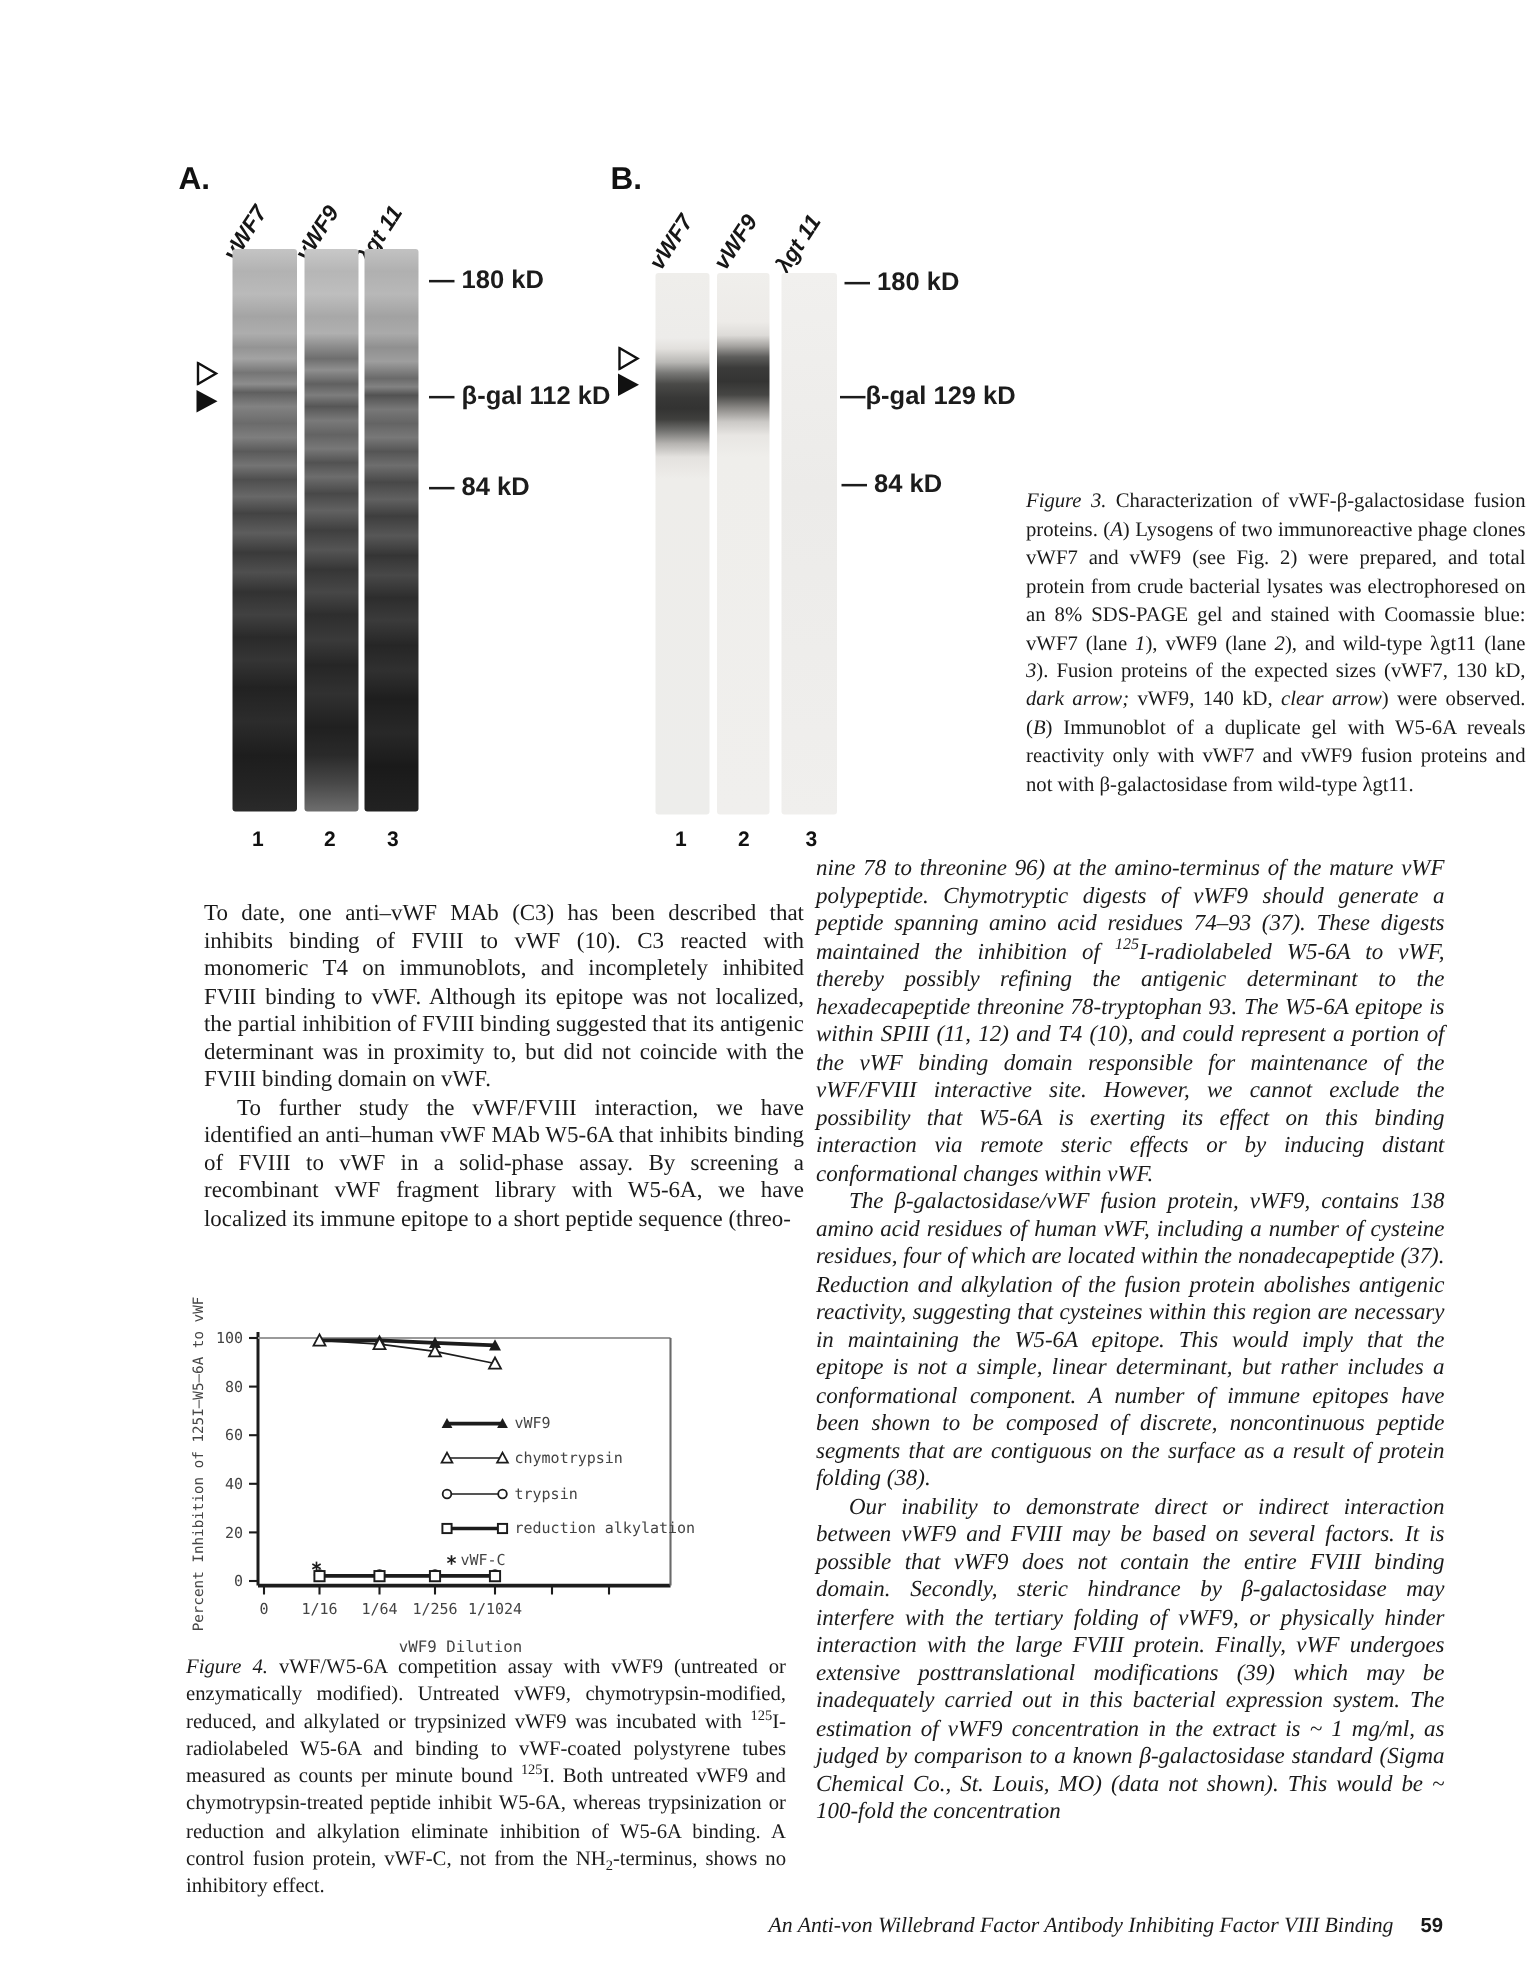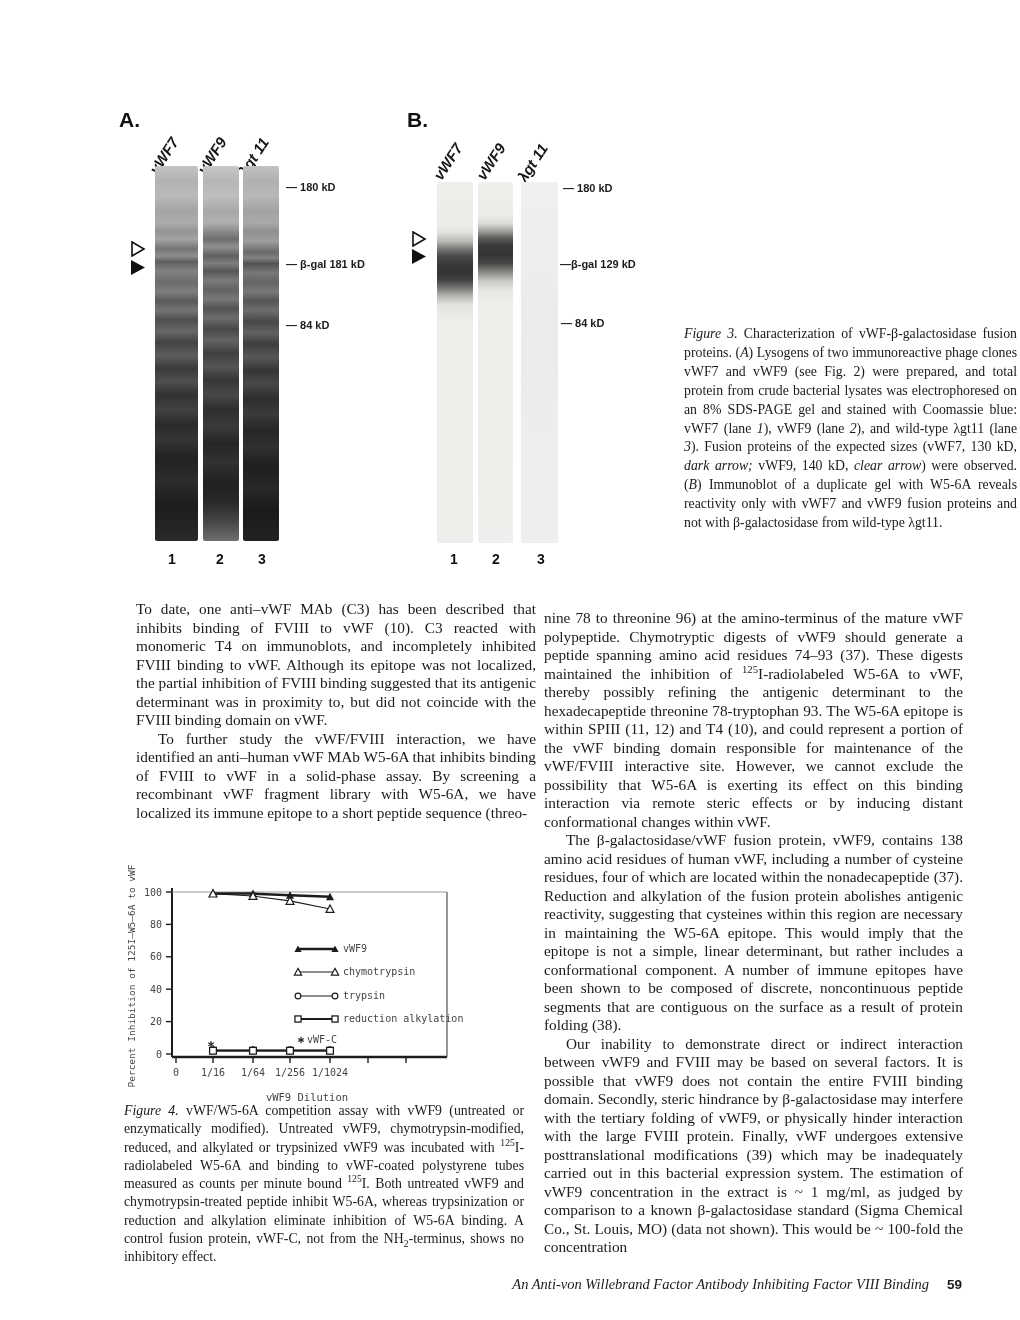--- a/index.html
+++ b/index.html
@@ -10,21 +10,21 @@
   .panel-label{font-family:"Liberation Sans",sans-serif;font-weight:bold;font-size:21px;color:#111;}
   .lane-label{font-family:"Liberation Sans",sans-serif;font-style:italic;font-weight:bold;font-size:15px;
               color:#161616;transform:rotate(-57deg);transform-origin:left bottom;white-space:nowrap;}
   .gel-lane{position:absolute;filter:blur(0.5px);border-radius:2px;}
   .lane-a1{background:linear-gradient(180deg,#c4c4c4 0%,#b2b2b2 4%,#bababa 8%,#a4a4a4 12%,#adadad 15%,#949494 17.5%,#a3a3a3 19.5%,#757575 22%,#8d8d8d 24%,#5f5f5f 25.5%,#828282 28%,#6b6b6b 31%,#7e7e7e 33.5%,#5a5a5a 36%,#747474 38.5%,#4e4e4e 41%,#686868 44%,#434343 47%,#5d5d5d 50.5%,#3a3a3a 54%,#4f4f4f 57.5%,#323232 61%,#414141 65%,#2a2a2a 69%,#353535 73%,#222222 78%,#2c2c2c 84%,#1d1d1d 90%,#242424 96%,#2a2a2a 100%);}
   .lane-a2{background:linear-gradient(180deg,#c8c8c8 0%,#b6b6b6 4%,#bebebe 8%,#a8a8a8 12%,#b0b0b0 15%,#8a8a8a 17.5%,#6e6e6e 19.5%,#8f8f8f 21.5%,#606060 24%,#7d7d7d 26%,#565656 28%,#7a7a7a 30.5%,#636363 33%,#787878 35.5%,#525252 38%,#6d6d6d 40.5%,#484848 43.5%,#626262 46.5%,#3f3f3f 50%,#555555 53.5%,#363636 57%,#474747 61%,#2e2e2e 65%,#3a3a3a 69.5%,#262626 74%,#313131 79%,#202020 85%,#2a2a2a 90%,#484848 95%,#6e6e6e 100%);}
   .lane-a3{background:linear-gradient(180deg,#c2c2c2 0%,#b0b0b0 4%,#b8b8b8 8%,#a2a2a2 12%,#aaaaaa 15%,#909090 17.5%,#9e9e9e 20%,#6a6a6a 23%,#828282 24.5%,#525252 26%,#787878 28.5%,#646464 31%,#787878 33.5%,#555555 36%,#6e6e6e 38.5%,#484848 41.5%,#616161 44.5%,#3e3e3e 47.5%,#575757 51%,#353535 54.5%,#484848 58%,#2d2d2d 62%,#3b3b3b 66%,#262626 70.5%,#303030 75%,#1e1e1e 80%,#282828 86%,#1a1a1a 92%,#222222 100%);}
   .lane-b1{background:linear-gradient(180deg,#efeeeb 0%,#edecea 12%,#e2e0dd 14%,#b8b7b4 16.5%,#787876 18.5%,#4a4a48 20.5%,#383837 23%,#333332 25%,#3f3f3d 27%,#6e6e6c 29%,#b5b3b0 31.5%,#e4e2df 34%,#eeedea 38%,#ededeb 100%);}
   .lane-b2{background:linear-gradient(180deg,#f0efec 0%,#edebe8 9%,#dddbd8 11.5%,#a5a3a0 13.5%,#5d5d5b 15.5%,#3b3b3a 17.5%,#343433 20%,#464644 22.5%,#8c8a87 25%,#cbc9c6 27.5%,#e8e6e3 30%,#efeeeb 34%,#f0efed 100%);}
   .lane-b3{background:linear-gradient(180deg,#f1f0ee 0%,#ecebe9 40%,#eeedeb 70%,#f0efed 100%);}
-  .marker-label{font-family:"Liberation Sans",sans-serif;font-weight:bold;font-size:11px;color:#1c1c1c;
+  .marker-label{font-family:"Liberation Sans",sans-serif;font-weight:bold;font-size:17px;color:#1c1c1c;
                 white-space:nowrap;transform:translateY(-50%);}
   .lane-number{font-family:"Liberation Sans",sans-serif;font-weight:bold;font-size:14px;color:#111;}
   
   .caption{font-size:13.8px;line-height:18.9px;text-align:justify;}
   .caption em{}
   .bodycol{font-size:15.3px;line-height:18.5px;text-align:justify;}
   .bodycol p{margin:0;}
   .bodycol p.indent{text-indent:22px;}
   sup{font-size:70%;line-height:0;}
   sub{font-size:70%;line-height:0;}
@@ -66,41 +66,41 @@
     </svg>
 
   <svg class="abs" style="left:411px;top:231px;" width="16" height="16">
       <polygon points="2,1 14,8 2,15" fill="#ffffff" stroke="#111111" stroke-width="1.6"></polygon>
     </svg>
   <svg class="abs" style="left:411px;top:248px;" width="16" height="17">
       <polygon points="1,1 15,8.5 1,16" fill="#111111"></polygon>
     </svg>
 
   <div class="abs marker-label" style="left:286px;top:187px;">— 180 kD</div>
-  <div class="abs marker-label" style="left:286px;top:264px;">— β-gal  181 kD</div>
+  <div class="abs marker-label" style="left:286px;top:264px;">— β-gal  112 kD</div>
   <div class="abs marker-label" style="left:286px;top:325px;">— 84 kD</div>
 
   <div class="abs marker-label" style="left:563px;top:188px;">— 180 kD</div>
   <div class="abs marker-label" style="left:560px;top:264px;">—β-gal  129 kD</div>
   <div class="abs marker-label" style="left:561px;top:323px;">— 84 kD</div>
 
   <div class="abs lane-number" style="left:168px;top:551px;">1</div>
   <div class="abs lane-number" style="left:216px;top:551px;">2</div>
   <div class="abs lane-number" style="left:258px;top:551px;">3</div>
   <div class="abs lane-number" style="left:450px;top:551px;">1</div>
   <div class="abs lane-number" style="left:492px;top:551px;">2</div>
   <div class="abs lane-number" style="left:537px;top:551px;">3</div>
 
   <div class="abs caption" style="left:684px;top:325px;width:333px;"><em>Figure 3.</em><span> Characterization of vWF-β-galactosidase fusion proteins. (</span><em>A</em><span>) Lysogens of two immunoreactive phage clones vWF7 and vWF9 (see Fig. 2) were prepared, and total protein from crude bacterial lysates was electrophoresed on an 8% SDS-PAGE gel and stained with Coomassie blue: vWF7 (lane </span><em>1</em><span>), vWF9 (lane </span><em>2</em><span>), and wild-type λgt11 (lane </span><em>3</em><span>). Fusion proteins of the expected sizes (vWF7, 130 kD, </span><em>dark arrow;</em><span> vWF9, 140 kD, </span><em>clear arrow</em><span>) were observed. (</span><em>B</em><span>) Immunoblot of a duplicate gel with W5-6A reveals reactivity only with vWF7 and vWF9 fusion proteins and not with β-galactosidase from wild-type λgt11.</span></div>
 
   <div class="abs bodycol" style="left:136px;top:600px;width:400px;">
     <p><span>To date, one anti–vWF MAb (C3) has been described that inhibits binding of FVIII to vWF (10). C3 reacted with monomeric T4 on immunoblots, and incompletely inhibited FVIII binding to vWF. Although its epitope was not localized, the partial inhibition of FVIII binding suggested that its antigenic determinant was in proximity to, but did not coincide with the FVIII binding domain on vWF.</span></p>
     <p class="indent"><span>To further study the vWF/FVIII interaction, we have identified an anti–human vWF MAb W5-6A that inhibits binding of FVIII to vWF in a solid-phase assay. By screening a recombinant vWF fragment library with W5-6A, we have localized its immune epitope to a short peptide sequence (threo-</span></p>
   </div>
-  <div class="abs bodycol" style="left:544px;top:609px;width:419px;">
+  <div class="abs bodycol" style="left:544px;top:570px;width:419px;font-style:italic;">
     <p><span>nine 78 to threonine 96) at the amino-terminus of the mature vWF polypeptide. Chymotryptic digests of vWF9 should generate a peptide spanning amino acid residues 74–93 (37). These digests maintained the inhibition of </span><sup>125</sup><span>I-radiolabeled W5-6A to vWF, thereby possibly refining the antigenic determinant to the hexadecapeptide threonine 78-tryptophan 93. The W5-6A epitope is within SPIII (11, 12) and T4 (10), and could represent a portion of the vWF binding domain responsible for maintenance of the vWF/FVIII interactive site. However, we cannot exclude the possibility that W5-6A is exerting its effect on this binding interaction via remote steric effects or by inducing distant conformational changes within vWF.</span></p>
     <p class="indent"><span>The β-galactosidase/vWF fusion protein, vWF9, contains 138 amino acid residues of human vWF, including a number of cysteine residues, four of which are located within the nonadecapeptide (37). Reduction and alkylation of the fusion protein abolishes antigenic reactivity, suggesting that cysteines within this region are necessary in maintaining the W5-6A epitope. This would imply that the epitope is not a simple, linear determinant, but rather includes a conformational component. A number of immune epitopes have been shown to be composed of discrete, noncontinuous peptide segments that are contiguous on the surface as a result of protein folding (38).</span></p>
     <p class="indent"><span>Our inability to demonstrate direct or indirect interaction between vWF9 and FVIII may be based on several factors. It is possible that vWF9 does not contain the entire FVIII binding domain. Secondly, steric hindrance by β-galactosidase may interfere with the tertiary folding of vWF9, or physically hinder interaction with the large FVIII protein. Finally, vWF undergoes extensive posttranslational modifications (39) which may be inadequately carried out in this bacterial expression system. The estimation of vWF9 concentration in the extract is ~ 1 mg/ml, as judged by comparison to a known β-galactosidase standard (Sigma Chemical Co., St. Louis, MO) (data not shown). This would be ~ 100-fold the concentration</span></p>
   </div>
 
   <svg class="abs" style="left:125px;top:858px;overflow:visible;" width="345" height="255">
       <line x1="47" y1="30" x2="47" y2="199" stroke="#1c1c1c" stroke-width="2"></line>
       <line x1="47" y1="199" x2="322" y2="199" stroke="#1c1c1c" stroke-width="2.5"></line>
       <line x1="47" y1="34" x2="322" y2="34" stroke="#9a9a9a" stroke-width="1.2"></line>
       <line x1="322" y1="34" x2="322" y2="199" stroke="#6a6a6a" stroke-width="1.4"></line>

